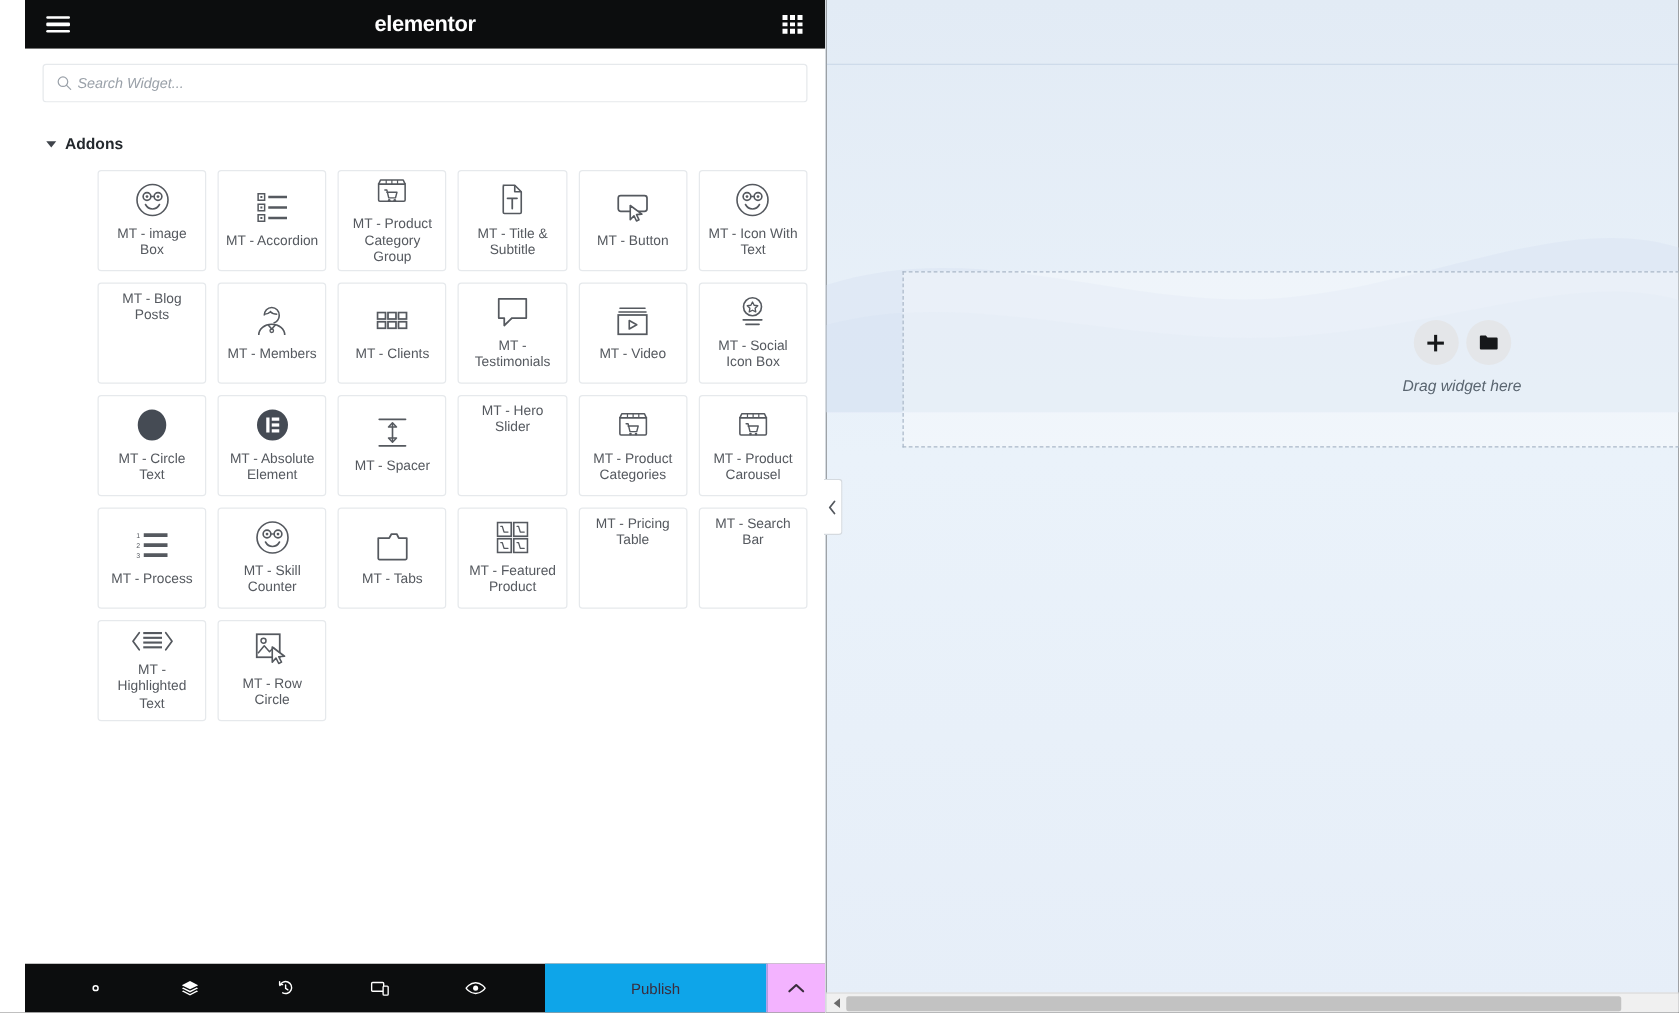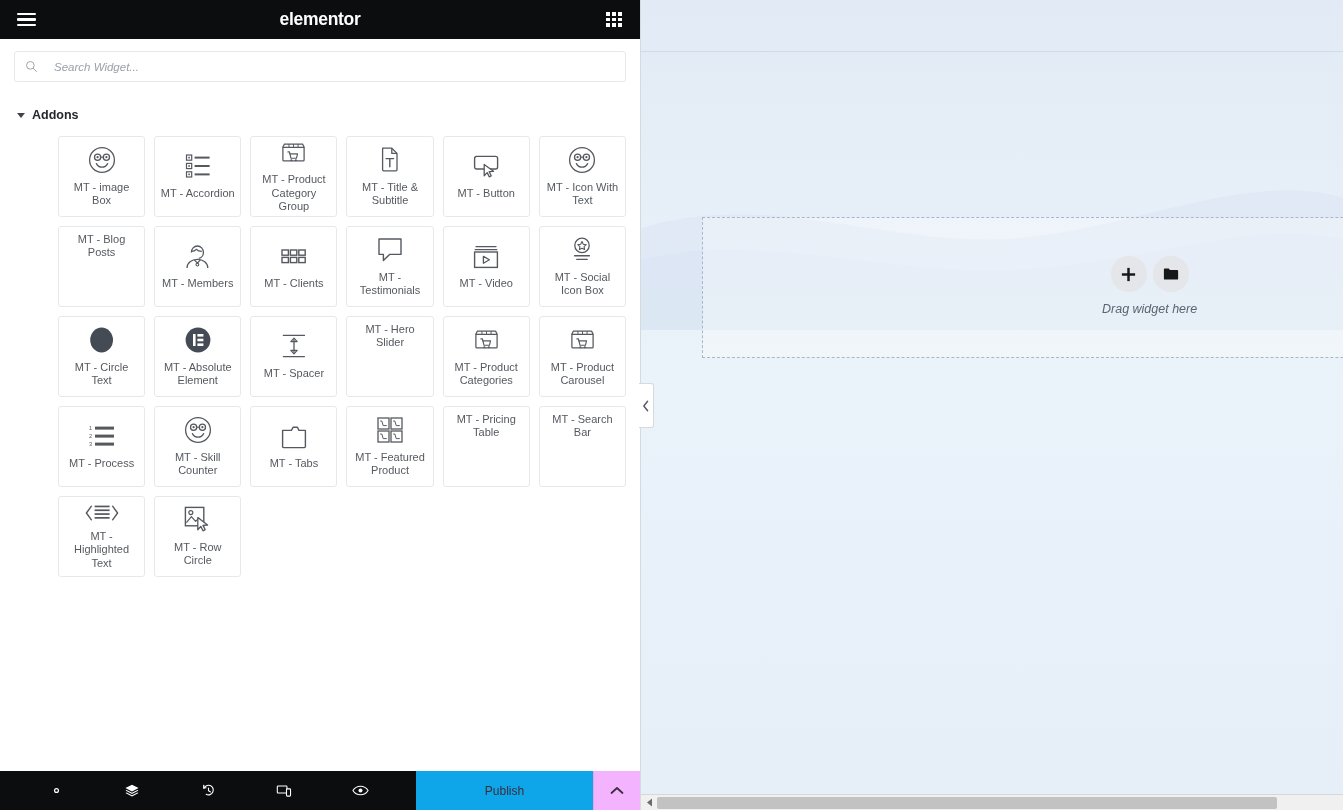--- a/index.html
+++ b/index.html
@@ -2,21 +2,21 @@
 <html><head>
 <meta charset="utf-8">
 <style>
   * { box-sizing: border-box; margin: 0; padding: 0; }
   html, body {
     width: 1343px; height: 810px;
     overflow: hidden;
     font-family: "Liberation Sans", sans-serif;
     background: #ffffff;
   }
-  #app { position: relative; width: 1343px; height: 810px; display: flex; }
+  #app { position: relative; width: 1343px; height: 810px; display: flex; padding-left: 20px; }
 
   
   #panel {
     position: relative;
     width: 641px; height: 810px;
     background: #ffffff;
     display: flex; flex-direction: column;
     border-right: 1px solid #d5dadf;
     flex: none;
   }
@@ -44,21 +44,21 @@
   .grid-icon { display: grid; grid-template-columns: repeat(3, 3.6px); gap: 2.2px; }
   .grid-icon i { width: 3.6px; height: 3.6px; background: #ffffff; display: block; }
 
   
   #search-row { flex: none; padding: 12px 14px 0 14px; background: #fff; }
   #search-box {
     height: 31px;
     border: 1px solid #e6e9ec;
     border-radius: 3px;
     display: flex; align-items: center;
-    padding: 0 10px; gap: 16px;
+    padding: 0 10px; gap: 4px;
     background: #ffffff;
   }
   #search-box svg { flex: none; }
   #search-input {
     border: none; outline: none; flex: 1;
     font-family: "Liberation Sans", sans-serif;
     font-size: 11.5px; font-style: italic;
     color: #6b7279;
     background: transparent;
   }

